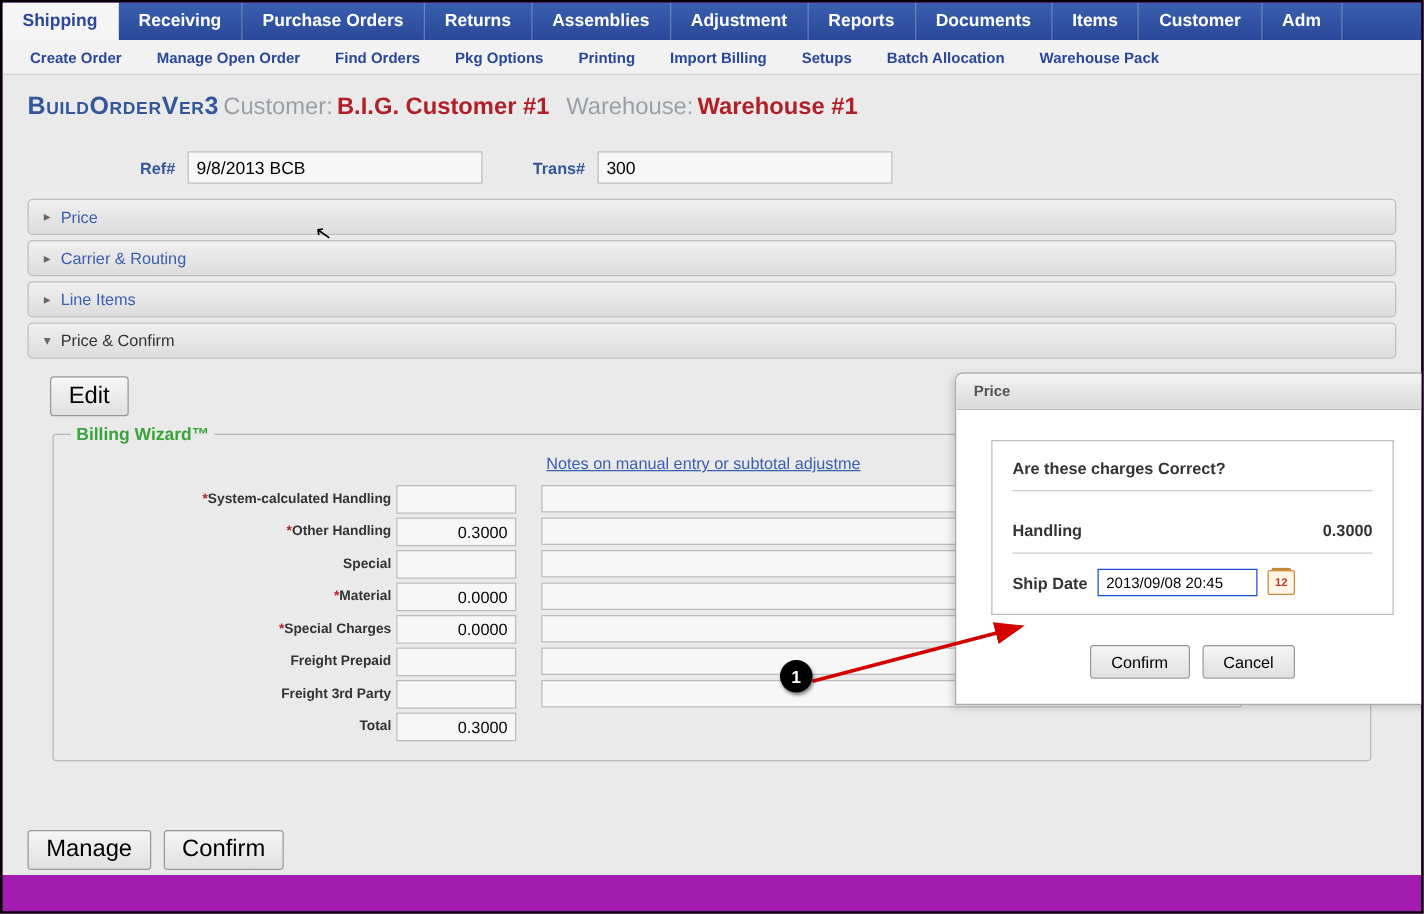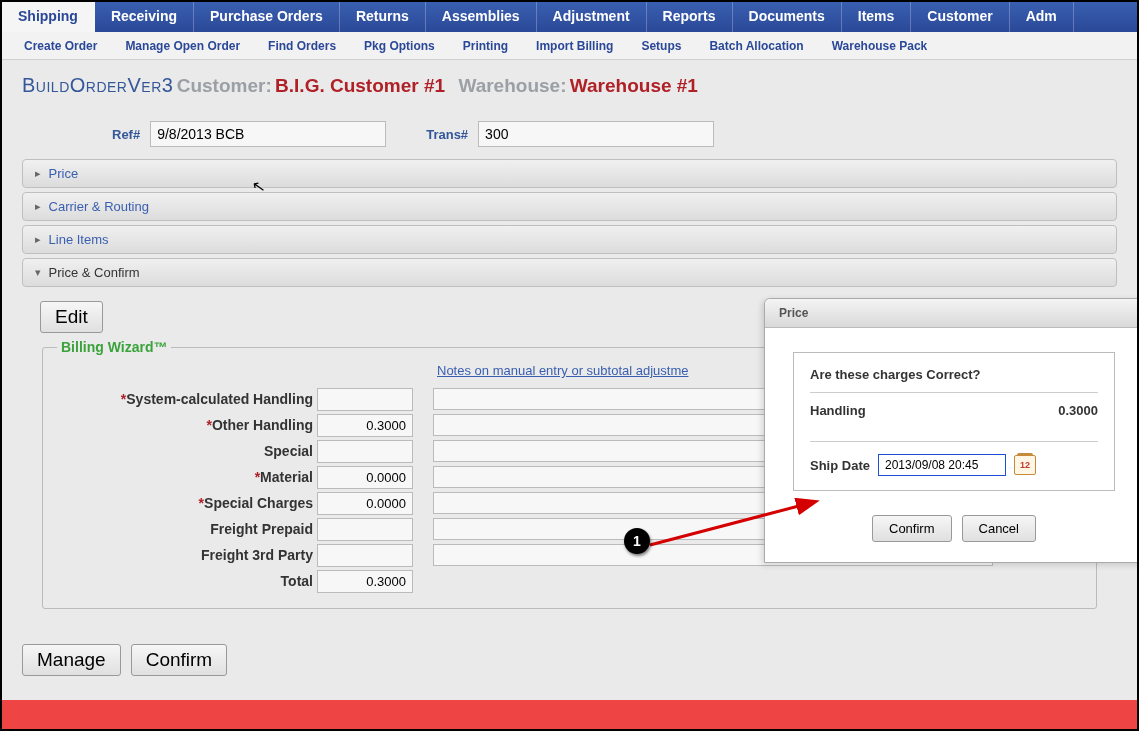--- a/index.html
+++ b/index.html
@@ -9,21 +9,21 @@
     font-size: 12px;
     background: #fff;
     color: #333;
   }
   .frame {
     border: 2px solid #000;
     width: 1139px;
     height: 731px;
     position: relative;
     overflow: hidden;
-    background: #ef4444;
+    background: #a21caf;
   }
   
   .topnav {
     background: linear-gradient(#3a5fb0, #2b4898);
     display: flex;
     height: 30px;
     align-items: stretch;
   }
   .topnav .item {
     color: #fff;
@@ -56,28 +56,28 @@
   
   .page {
     background: #eaeaea;
     padding: 14px 20px 10px 20px;
     min-height: 640px;
     position: relative;
   }
   .page-title {
     font-family: Verdana, sans-serif;
     font-size: 20px;
-    font-weight: normal;
+    font-weight: bold;
     color: #335799;
     font-variant: small-caps;
     letter-spacing: 0.5px;
   }
   .cust-label {
     font-size: 19px;
-    font-weight: bold;
+    font-weight: normal;
     color: #9aa0a6;
     font-variant: normal;
     text-align: right;
   }
   .cust-val, .wh-val {
     font-size: 19px;
     font-weight: bold;
     color: #b02027;
   }
   .refrow {
@@ -150,21 +150,21 @@
   .brow {
     display: flex;
     align-items: center;
     height: 26px;
     margin-bottom: 0;
   }
   .blabel {
     width: 260px;
     text-align: right;
     font-weight: bold;
-    font-size: 14px;
+    font-size: 11px;
     color:#333;
     padding-right: 4px;
   }
   .blabel .req { color:#b02027; }
   .bval {
     width: 96px;
     border:1px solid #bbb;
     background:#f7f7f7;
     padding:3px 6px;
     text-align:right;
@@ -173,21 +173,21 @@
   .bnote {
     margin-left: 20px;
     width: 560px;
     border:1px solid #bbb;
     background:#f7f7f7;
     height:22px;
   }
   .bottom-bar {
     position:absolute;
     left:20px;
-    bottom:24px;
+    bottom:4px;
     display:flex;
     gap:10px;
   }
   
   .popup {
     position:absolute;
     top:238px;
     left:762px;
     width:380px;
     background:#fff;
@@ -208,29 +208,29 @@
   }
   .popup-box {
     border:1px solid #bbb;
     padding: 14px 16px;
   }
   .popup-q {
     font-weight:bold;
     font-size:13px;
     border-bottom:1px solid #ccc;
     padding-bottom:10px;
-    margin-bottom:10px;
+    margin-bottom:24px;
   }
   .charge-row {
     display:flex;
     justify-content:space-between;
     font-weight:bold;
     font-size:13px;
     border-bottom:1px solid #ccc;
-    padding-bottom:23px;
+    padding-bottom:10px;
     margin-bottom:12px;
   }
   .ship-row {
     display:flex;
     align-items:center;
     gap:8px;
     font-weight:bold;
     font-size:13px;
   }
   .ship-row input {

